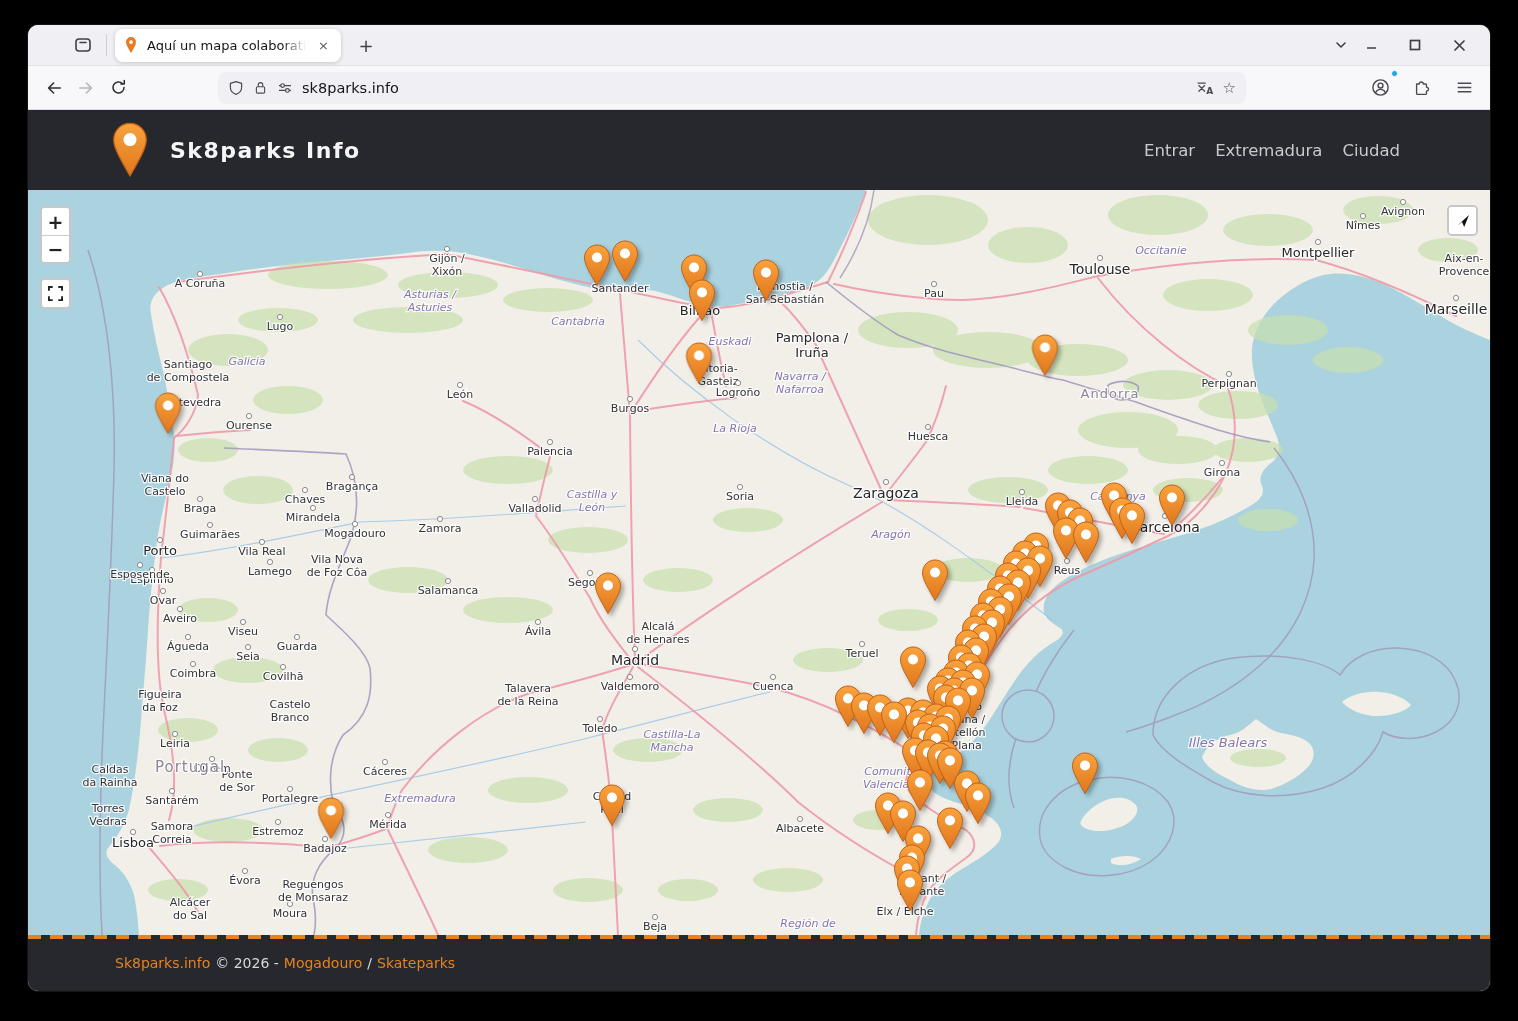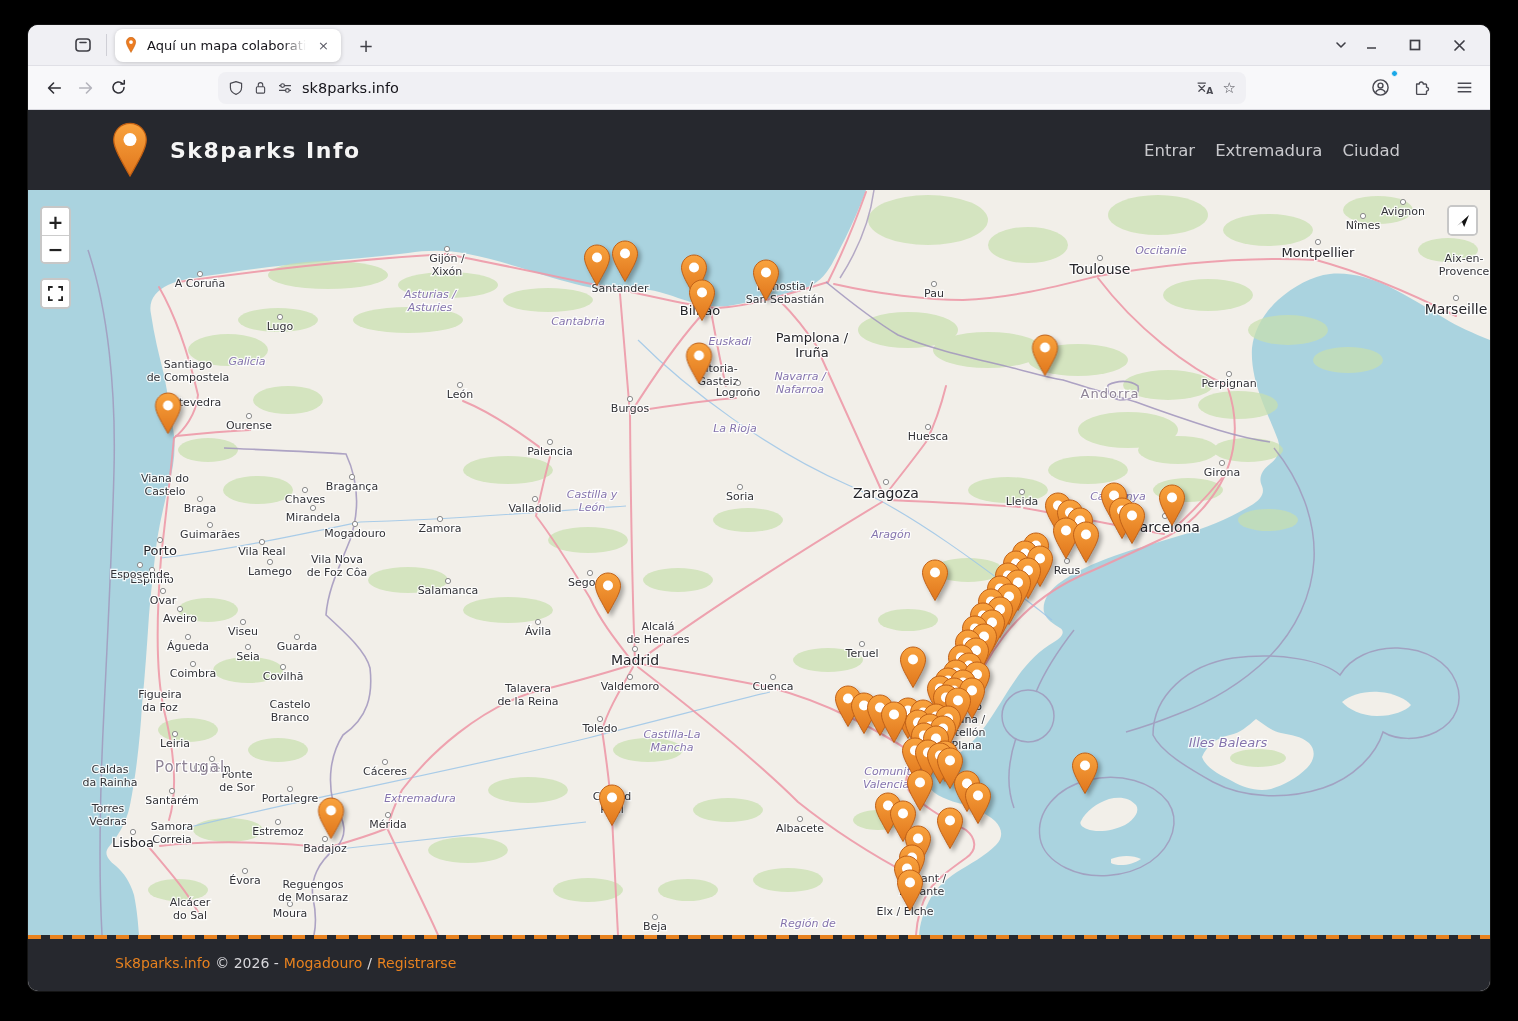--- a/index.html
+++ b/index.html
@@ -654,16 +654,16 @@
           </svg>
       </div>
     </div>
   </div>
 
   <div class="site-footer">
     <span class="f-link">Sk8parks.info</span>
     <span class="f-text gap">© 2026 -</span>
     <span class="f-link">Mogadouro</span>
     <span class="f-text gap">/</span>
-    <span class="f-link">Registrarse</span>
+    <span class="f-link">Skateparks</span>
   </div>
 
 </div>
 
 </body></html>

